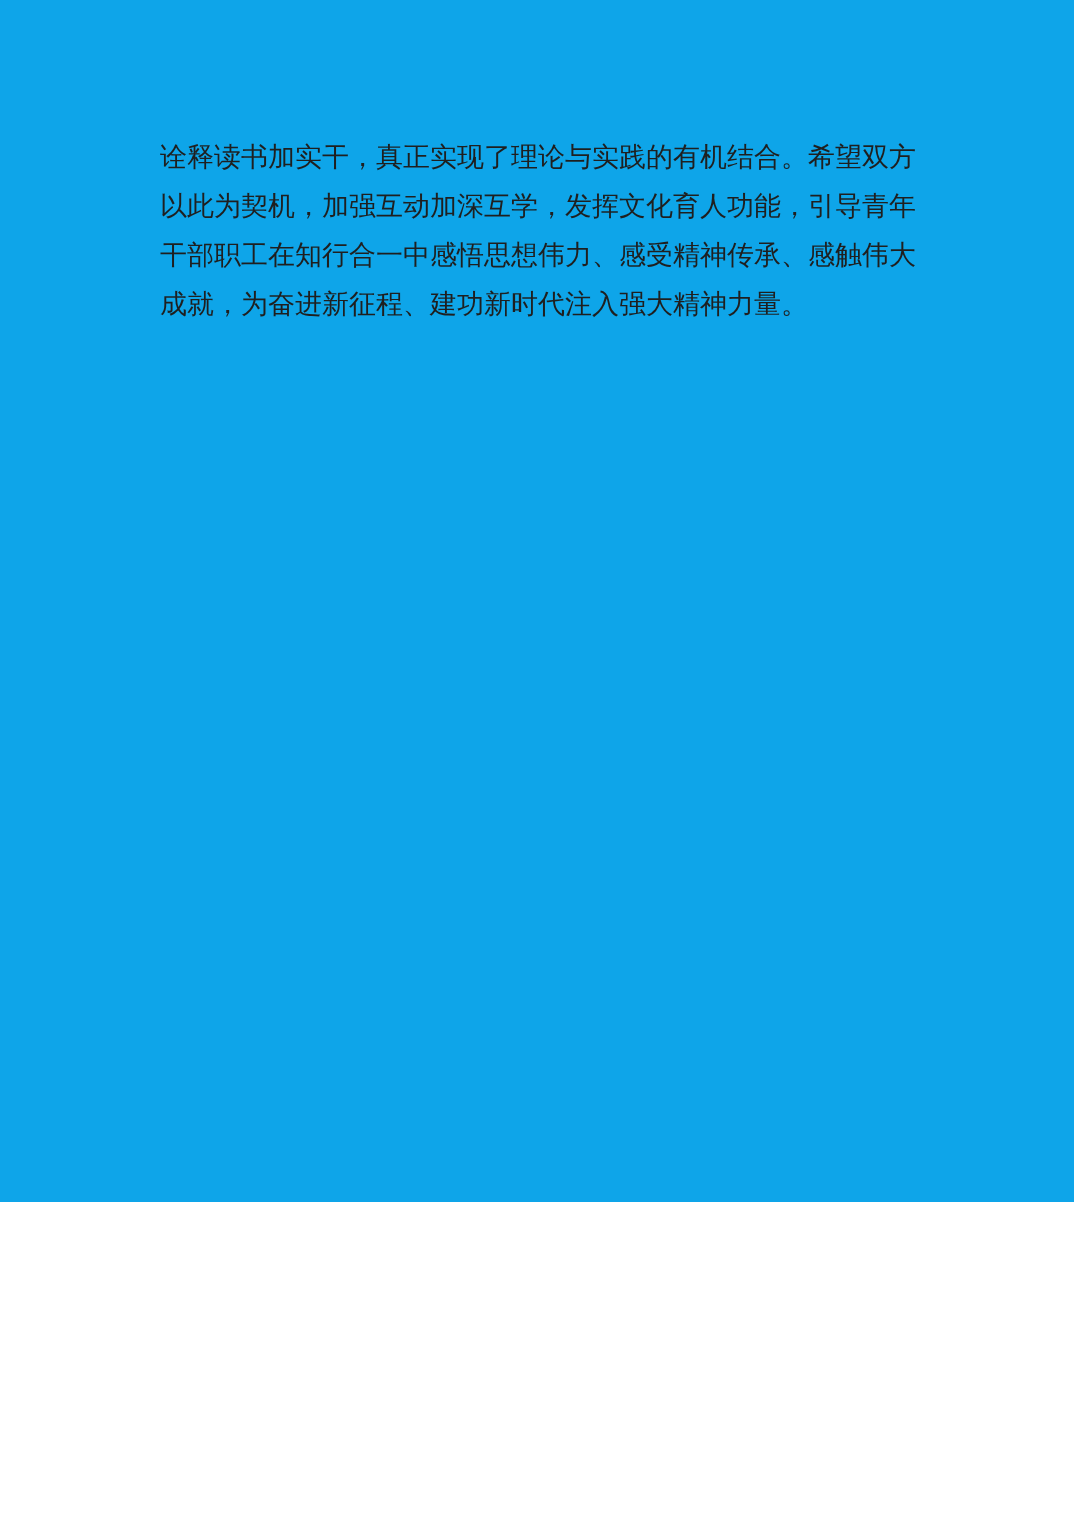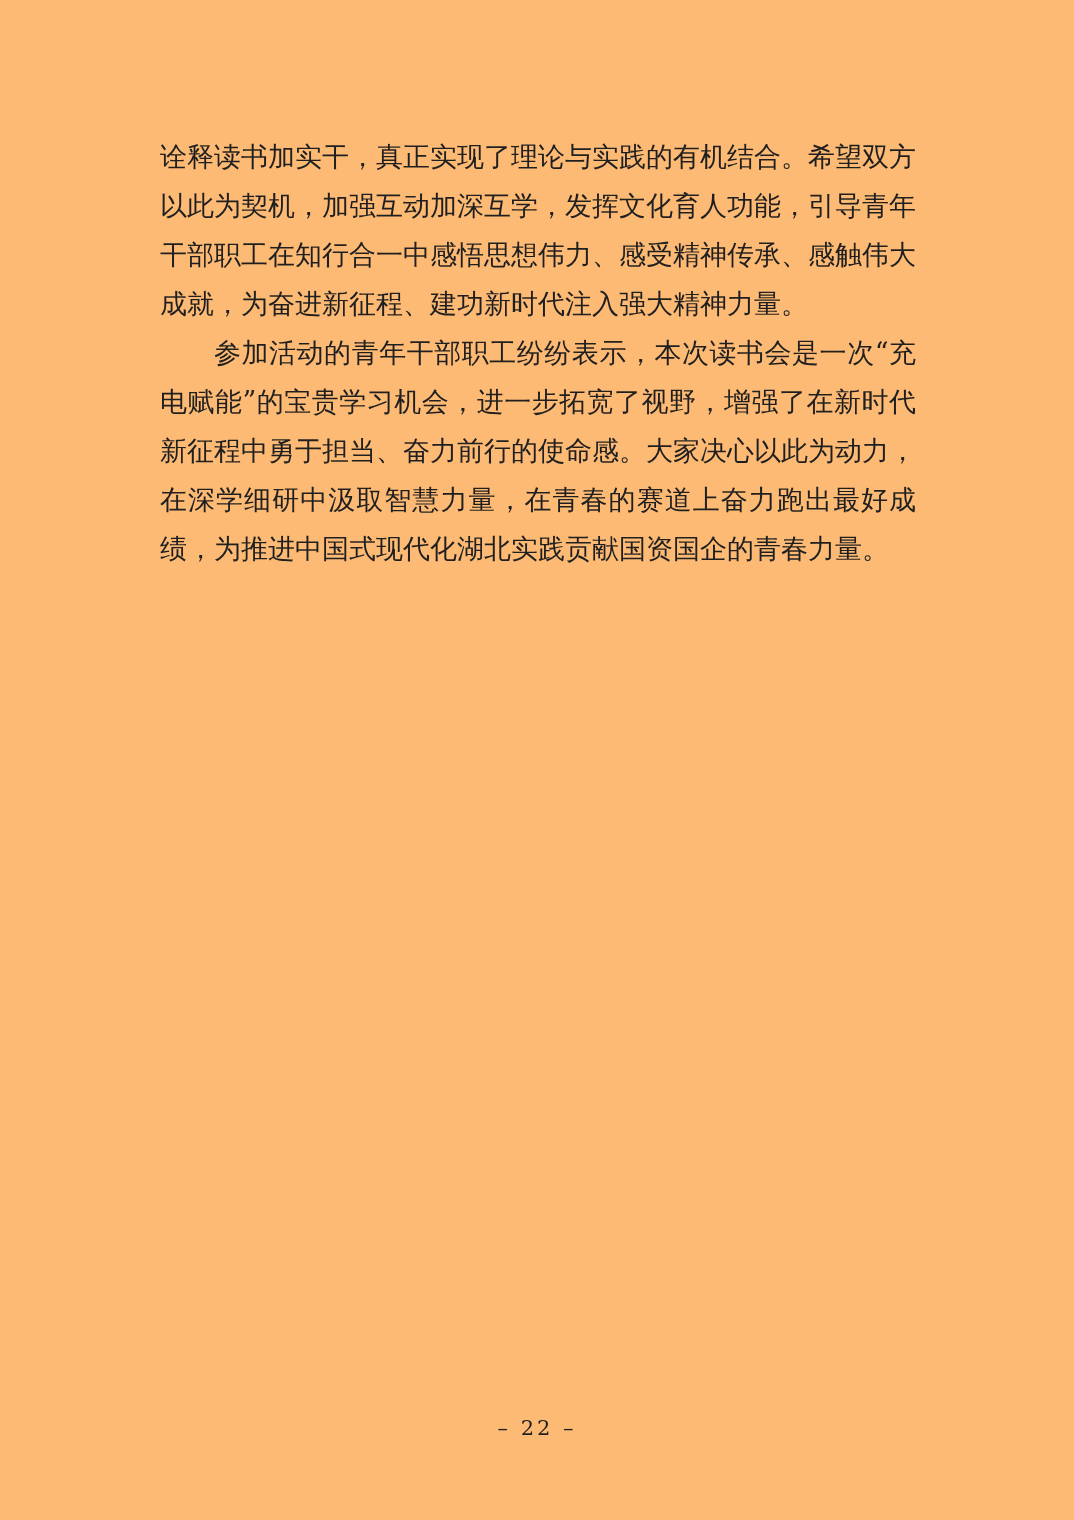--- a/index.html
+++ b/index.html
@@ -8,22 +8,22 @@
   }
   body {
     width: 1074px;
     height: 1520px;
     background: #ffffff;
     font-family: "DejaVu Serif", "Liberation Serif", serif;
   }
   .page {
     position: relative;
     width: 1074px;
-    height: 1520px;
-    background: #fdba74;
+    height: 1202px;
+    background: #0ea5e9;
     overflow: hidden;
   }
   .text-block {
     position: absolute;
     left: 160px;
     top: 132px;
     width: 756px;
     font-size: 27px;
     line-height: 49px;
     color: #1f1f1f;
@@ -54,18 +54,17 @@
     letter-spacing: 3px;
     font-family: "DejaVu Serif", "Liberation Serif", serif;
   }
 </style>
 </head>
 <body>
 
 <div class="page">
   <div class="text-block">
     <p class="para continued">诠释读书加实干，真正实现了理论与实践的有机结合。希望双方以此为契机，加强互动加深互学，发挥文化育人功能，引导青年干部职工在知行合一中感悟思想伟力、感受精神传承、感触伟大成就，为奋进新征程、建功新时代注入强大精神力量。</p>
-    <p class="para">参加活动的青年干部职工纷纷表示，本次读书会是一次“充电赋能”的宝贵学习机会，进一步拓宽了视野，增强了在新时代新征程中勇于担当、奋力前行的使命感。大家决心以此为动力，在深学细研中汲取智慧力量，在青春的赛道上奋力跑出最好成绩，为推进中国式现代化湖北实践贡献国资国企的青春力量。</p>
   </div>
   <div class="footer">
     <span class="page-num">– 22 –</span>
   </div>
 </div>
 
 </body></html>

